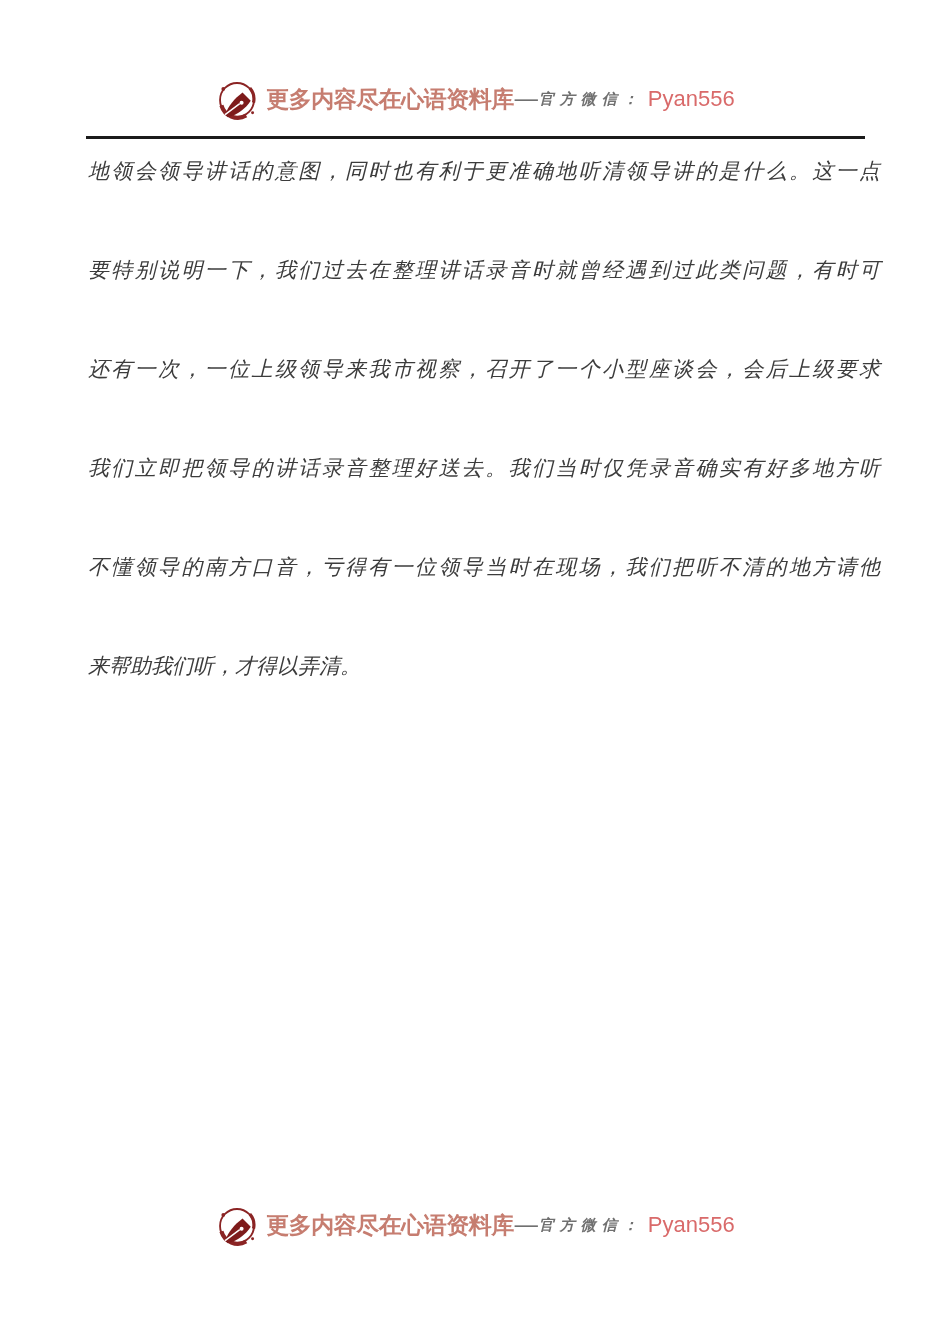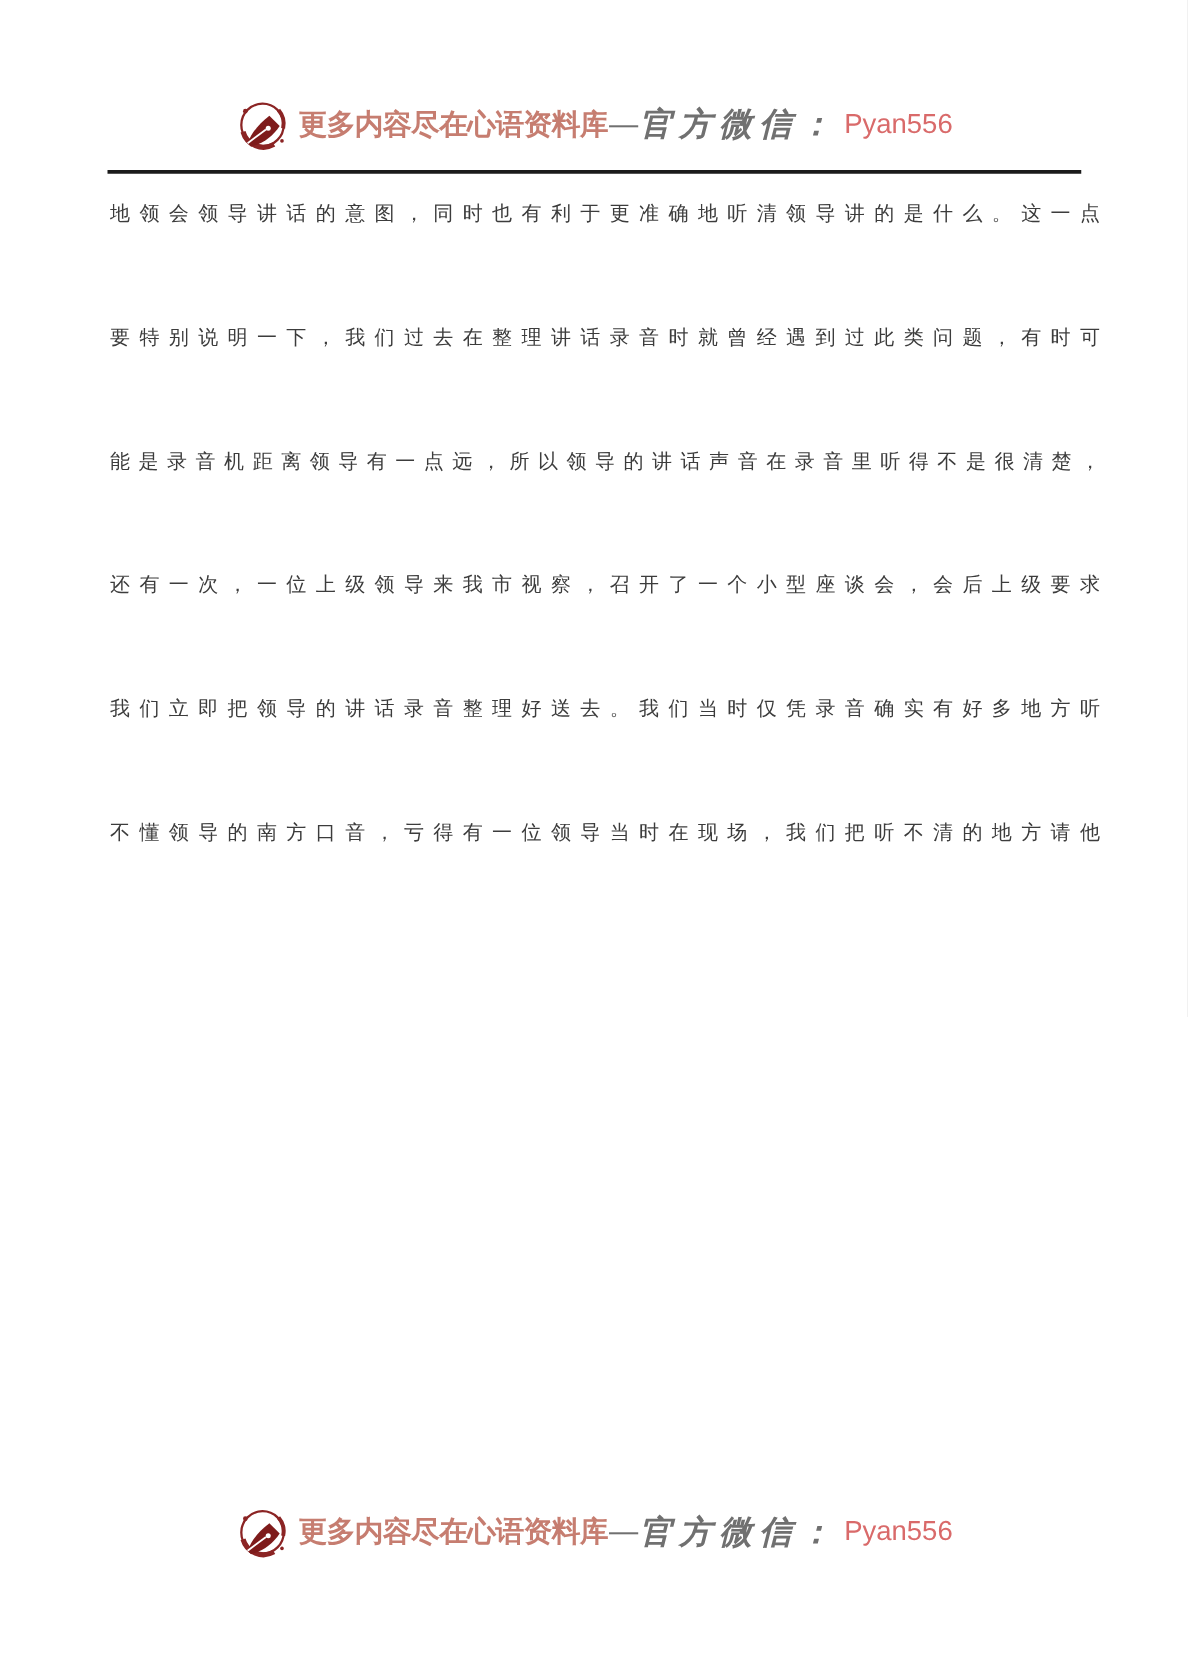--- a/index.html
+++ b/index.html
@@ -45,21 +45,21 @@
     color:var(--brand);
     letter-spacing:-0.5px;
   }
   .dash{
     font-size:23px;
     color:var(--script);
     font-weight:bold;
     margin:0 1px;
   }
   .script{
-    font-size:26px;
+    font-size:15px;
     font-style:italic;
     font-weight:bold;
     color:var(--script);
     letter-spacing:6px;
     font-family:"DejaVu Serif","Liberation Serif",serif;
   }
   .wid{
     font-size:22px;
     color:var(--wechat_id);
     font-family:"Liberation Sans","DejaVu Sans",sans-serif;
@@ -74,25 +74,26 @@
   }
   
   .content{
     position:absolute;
     top:122px;left:88px;
     width:792px;
   }
   .line{
     height:99px;
     line-height:99px;
-    font-size:16px;
+    font-size:21px;
     color:var(--body_text);
     text-align:justify;
     text-align-last:justify;
     text-justify:inter-character;
+    font-style:italic;
   }
   .line.last{
     text-align-last:left;
   }
 </style>
 </head>
 <body>
 
 <div class="page">
 
@@ -114,24 +115,24 @@
     <span class="script">官方微信：</span>
     <span class="wid">Pyan556</span>
   </div>
 
   <div class="rule"></div>
 
   <div class="content">
 
   <p class="line">地领会领导讲话的意图，同时也有利于更准确地听清领导讲的是什么。这一点</p>
       <p class="line">要特别说明一下，我们过去在整理讲话录音时就曾经遇到过此类问题，有时可</p>
-      <p class="line">能是录音机距离领导有一点远，所以领导的讲话声音在录音里听得不是很清楚，</p>
       <p class="line">还有一次，一位上级领导来我市视察，召开了一个小型座谈会，会后上级要求</p>
       <p class="line">我们立即把领导的讲话录音整理好送去。我们当时仅凭录音确实有好多地方听</p>
       <p class="line">不懂领导的南方口音，亏得有一位领导当时在现场，我们把听不清的地方请他</p>
+      <p class="line last">来帮助我们听，才得以弄清。</p>
     </div>
 
   <div class="watermark footer">
     <span class="logo">
       <svg viewBox="0 0 48 48" aria-hidden="true">
         <circle cx="24" cy="25" r="18.5" fill="none" stroke="#8b2424" stroke-width="2"></circle>
         <path d="M7 31 a18.5 18.5 0 0 0 27 11" fill="none" stroke="#8b2424" stroke-width="4.5"></path>
         <path d="M38 12 a18.5 18.5 0 0 1 4 16" fill="none" stroke="#8b2424" stroke-width="3.5"></path>
         <path d="M11 41 C15 31 21 24 30 17 L39 26 C33 35 25 41 14 44 Z" fill="#7e1b1b"></path>
         <line x1="11" y1="41" x2="27" y2="29" stroke="#ffffff" stroke-width="1.6"></line>

